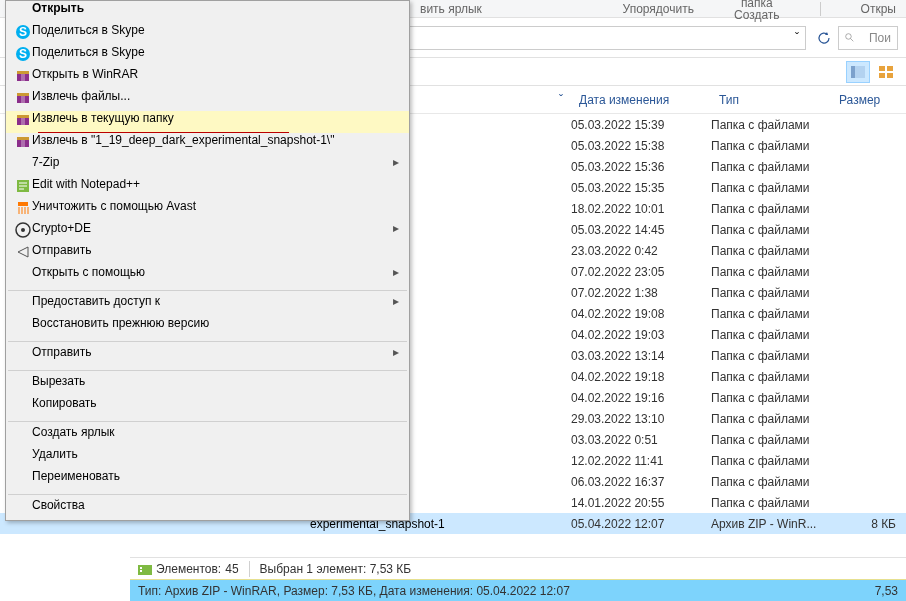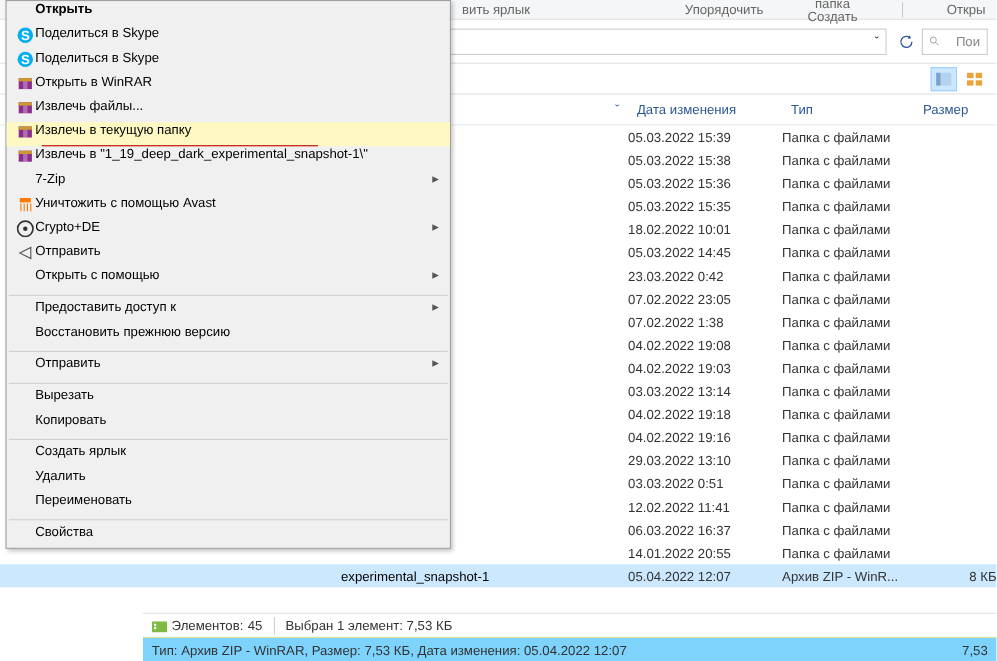--- a/index.html
+++ b/index.html
@@ -28,21 +28,21 @@
 .col.date{width:140px}
 .col.type{width:120px}
 .col.size{width:75px}
 
 
 .rows{position:relative}
 .row{height:21px;display:flex;align-items:center;padding-left:310px}
 .row .nm{flex:1;padding-left:0}
 .row .dt{width:140px;color:#333}
 .row .tp{width:120px;color:#333}
-.row .sz{width:75px;color:#333;text-align:right;}
+.row .sz{width:75px;color:#333;text-align:right;padding-right:10px}
 .row.sel{background:#cce8ff}
 
 
 .ctx{position:absolute;left:5px;top:0;width:405px;background:#f0f0f0;border:1px solid #a0a0a0;box-shadow:2px 2px 4px rgba(0,0,0,0.25);z-index:10}
 .ctx-item{height:22px;display:flex;align-items:flex-start;padding:0 30px 0 8px;position:relative;color:#000}
 .ctx-item.bold{font-weight:bold}
 .ctx-item.hl{background:#fef9c3}
 .ctx-sep{height:1px;background:#d0d0d0;margin:3px 2px}
 .ctx-ico{width:18px;height:18px;display:flex;align-items:center;justify-content:center;flex-shrink:0}
 .ctx-arrow{position:absolute;right:10px;color:#555}
@@ -310,20 +310,29 @@
       <span>Извлечь в "1_19_deep_dark_experimental_snapshot-1\"</span>
     </div>
     <div class="ctx-item">
       <span class="ctx-ico"></span>
       <span>7-Zip</span>
       <span class="ctx-arrow">▸</span>
     </div>
     <div class="ctx-item">
       <span class="ctx-ico">
         <svg width="16" height="16">
+          <rect x="2" y="2" width="12" height="12" fill="#7fba42"></rect>
+          <path d="M4 5h8M4 8h8M4 11h5" stroke="#fff"></path>
+        </svg>
+      </span>
+      <span>Edit with Notepad++</span>
+    </div>
+    <div class="ctx-item">
+      <span class="ctx-ico">
+        <svg width="16" height="16">
           <rect x="3" y="2" width="10" height="4" fill="#ff7800"></rect>
           <path d="M4 7v7M7 7v7M10 7v7M13 7v7" stroke="#ff7800"></path>
         </svg>
       </span>
       <span>Уничтожить с помощью Avast</span>
     </div>
     <div class="ctx-item">
       <span class="ctx-ico">
         <svg width="16" height="16">
           <circle cx="8" cy="8" r="7" fill="none" stroke="#333" stroke-width="1.5"></circle>

